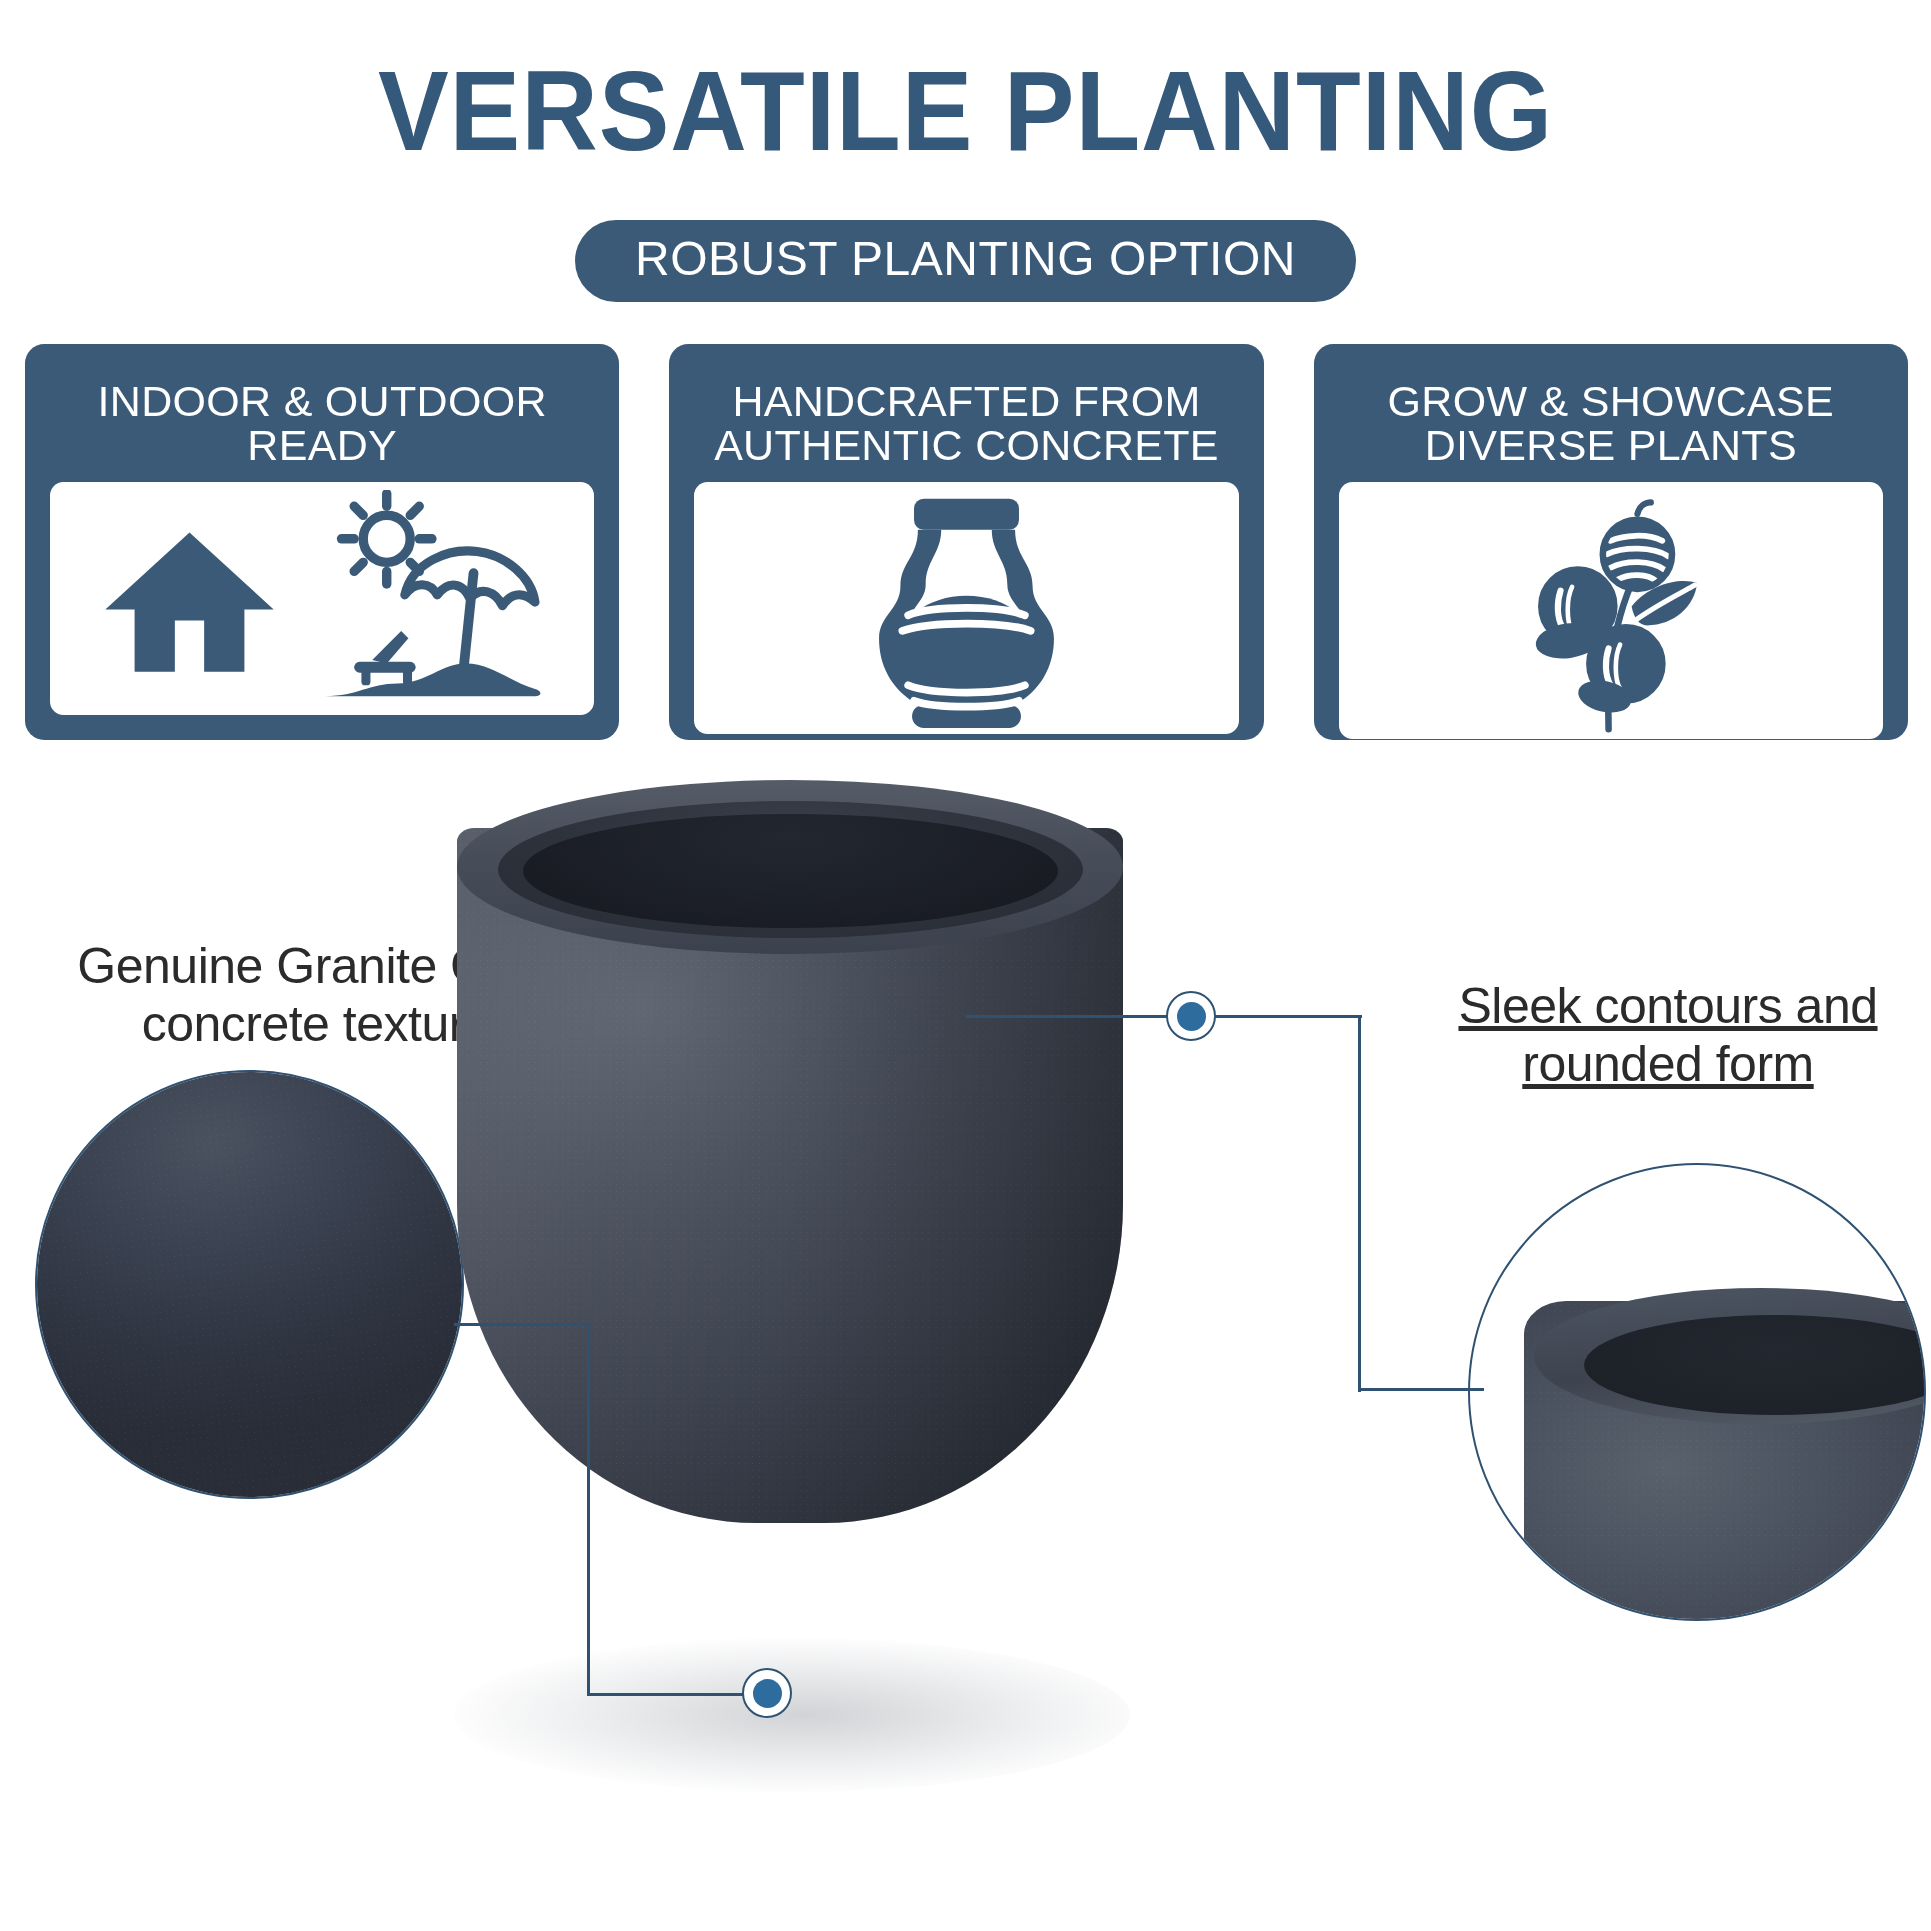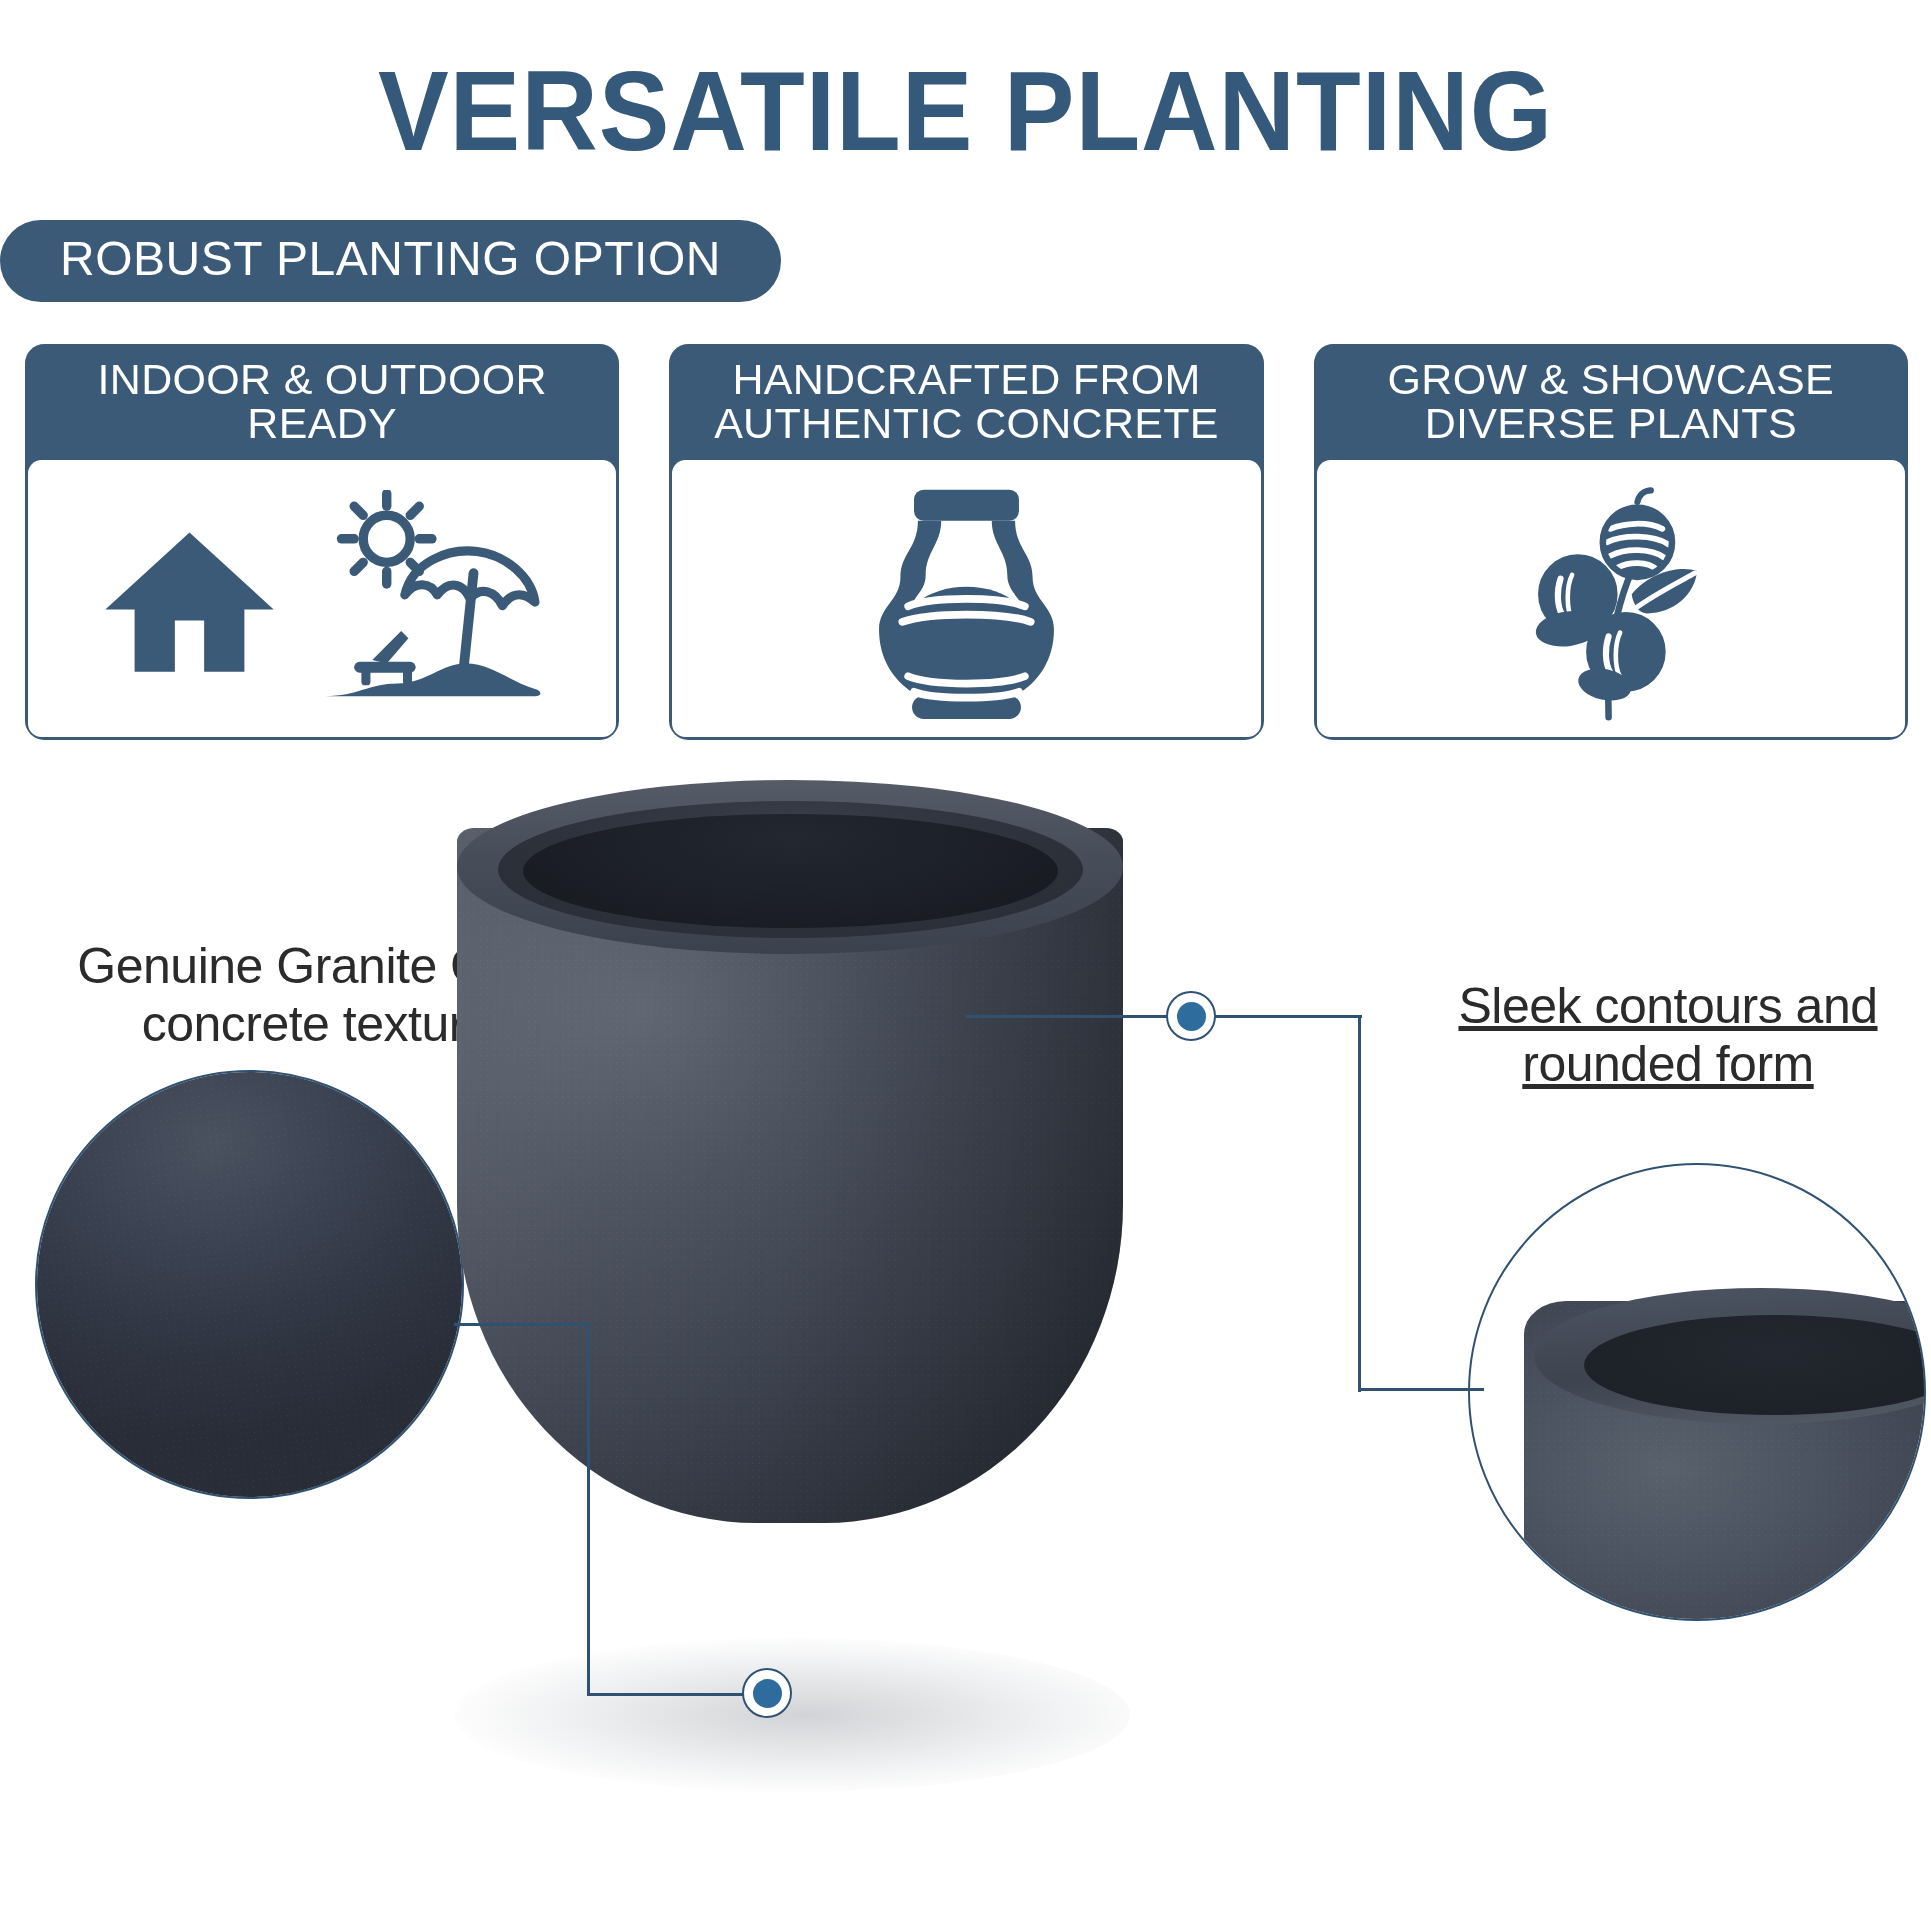--- a/index.html
+++ b/index.html
@@ -32,21 +32,21 @@
     transform-origin: center top;
     white-space: nowrap;
   }
 
   
   .pill-wrap {
     position: absolute;
     top: 220px;
     left: 0;
     width: 1931px;
-    text-align: left;
+    text-align: center;
   }
   .pill {
     display: inline-block;
     background: #3A5A78;
     color: #ffffff;
     border-radius: 46px;
     padding: 15.4px 60px 18.3px 60px;
     font-size: 48px;
     line-height: 1.0;
     font-weight: 400;
@@ -65,21 +65,21 @@
     display: flex;
     gap: 50px;
   }
   .card {
     flex: 1 1 0;
     background: #3A5A78;
     border-radius: 19.3px;
     display: flex;
     flex-direction: column;
     box-sizing: border-box;
-    padding: 3px;
+    padding: 25px;
     overflow: hidden;
   }
   .card-head {
     color: #ffffff;
     text-align: center;
     font-size: 43px;
     line-height: 1.04;
     letter-spacing: 0.3px;
     font-weight: 400;
     font-family: "Liberation Sans Narrow", "Liberation Sans", sans-serif;

